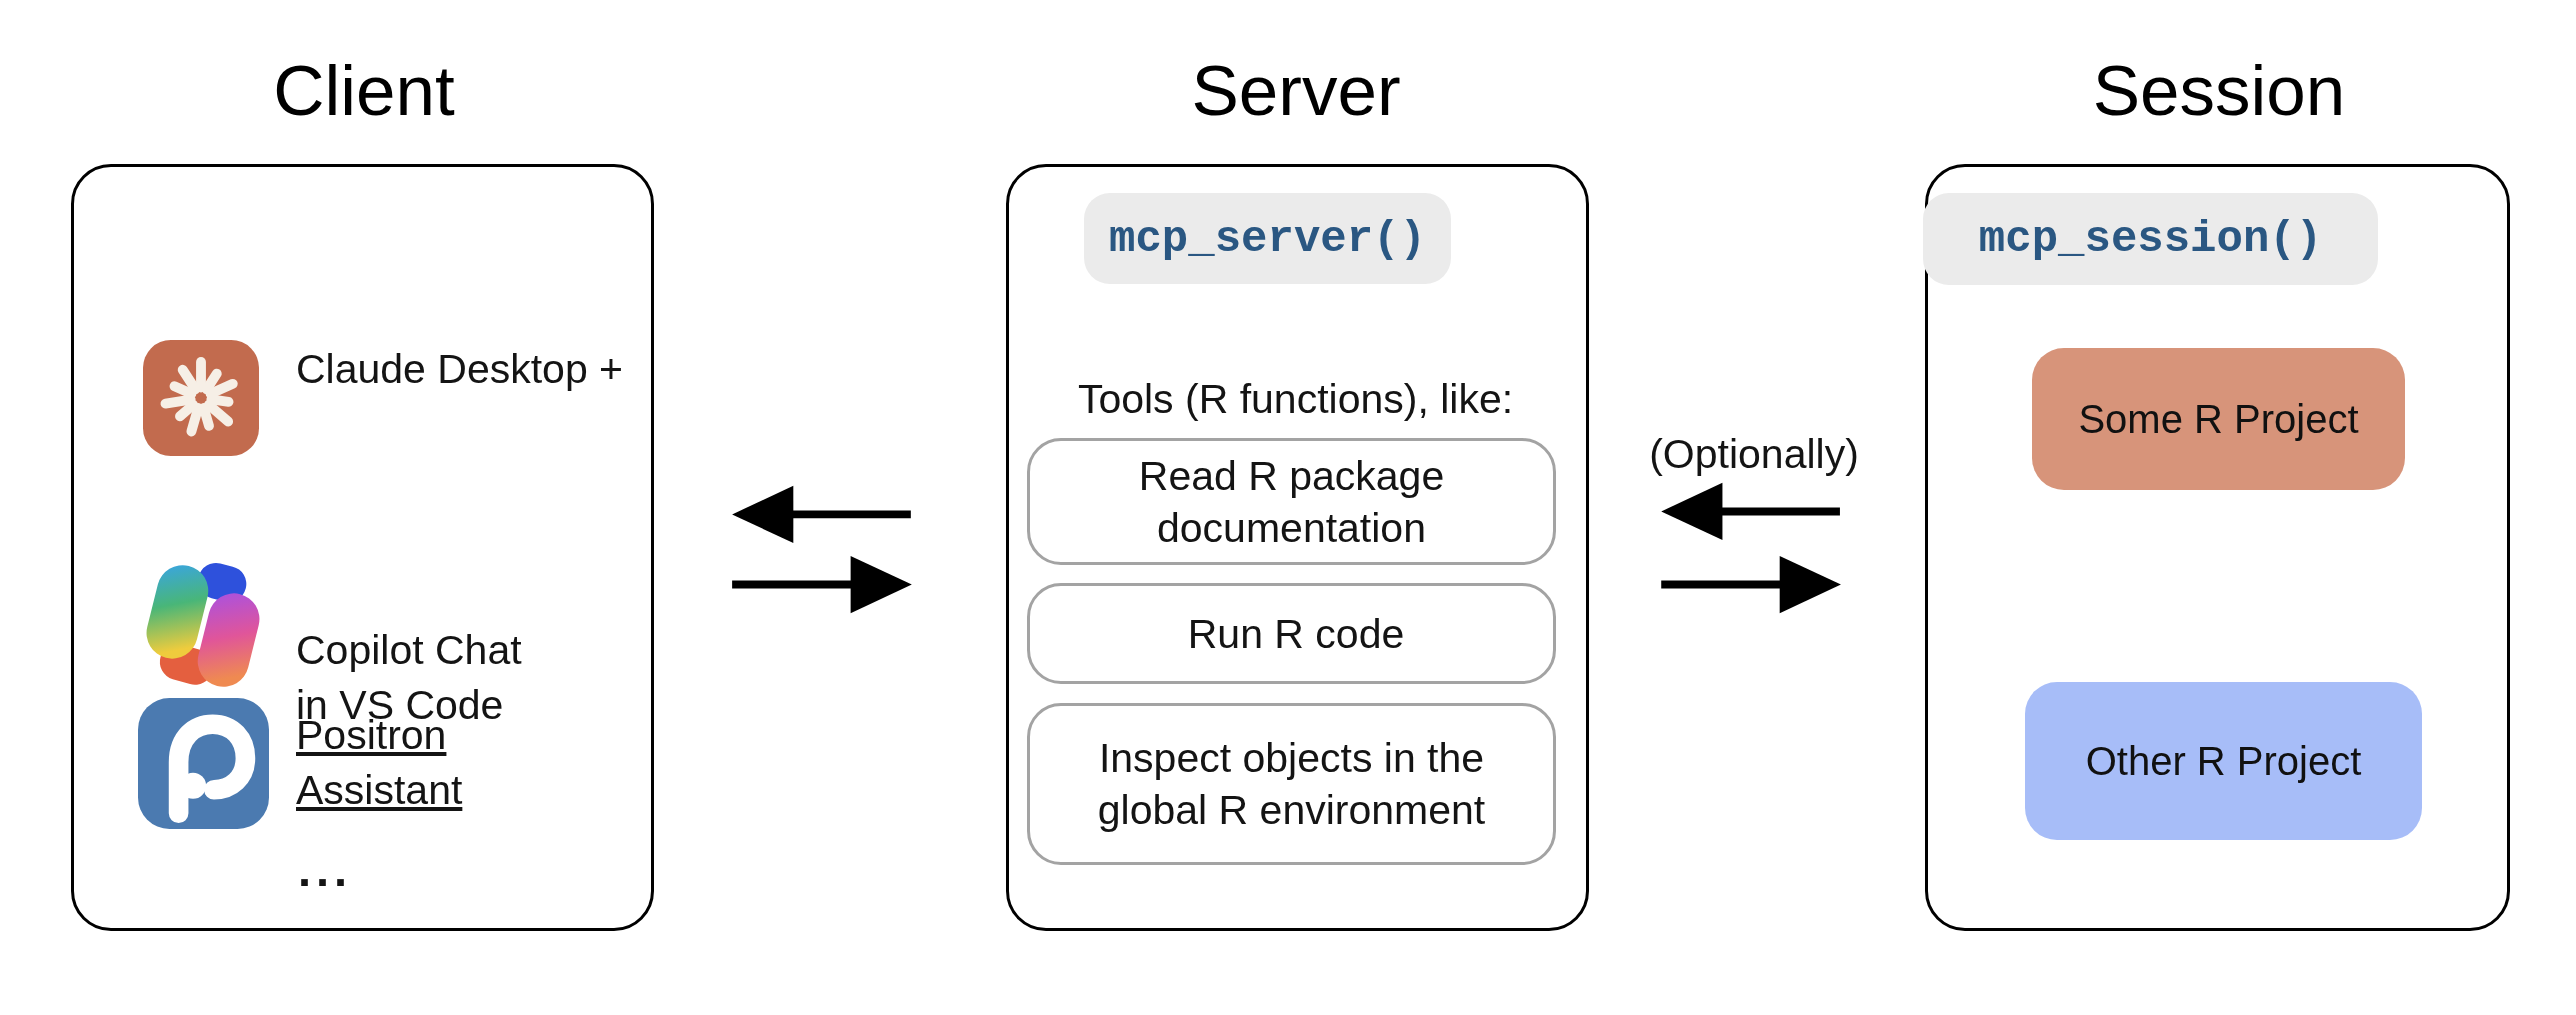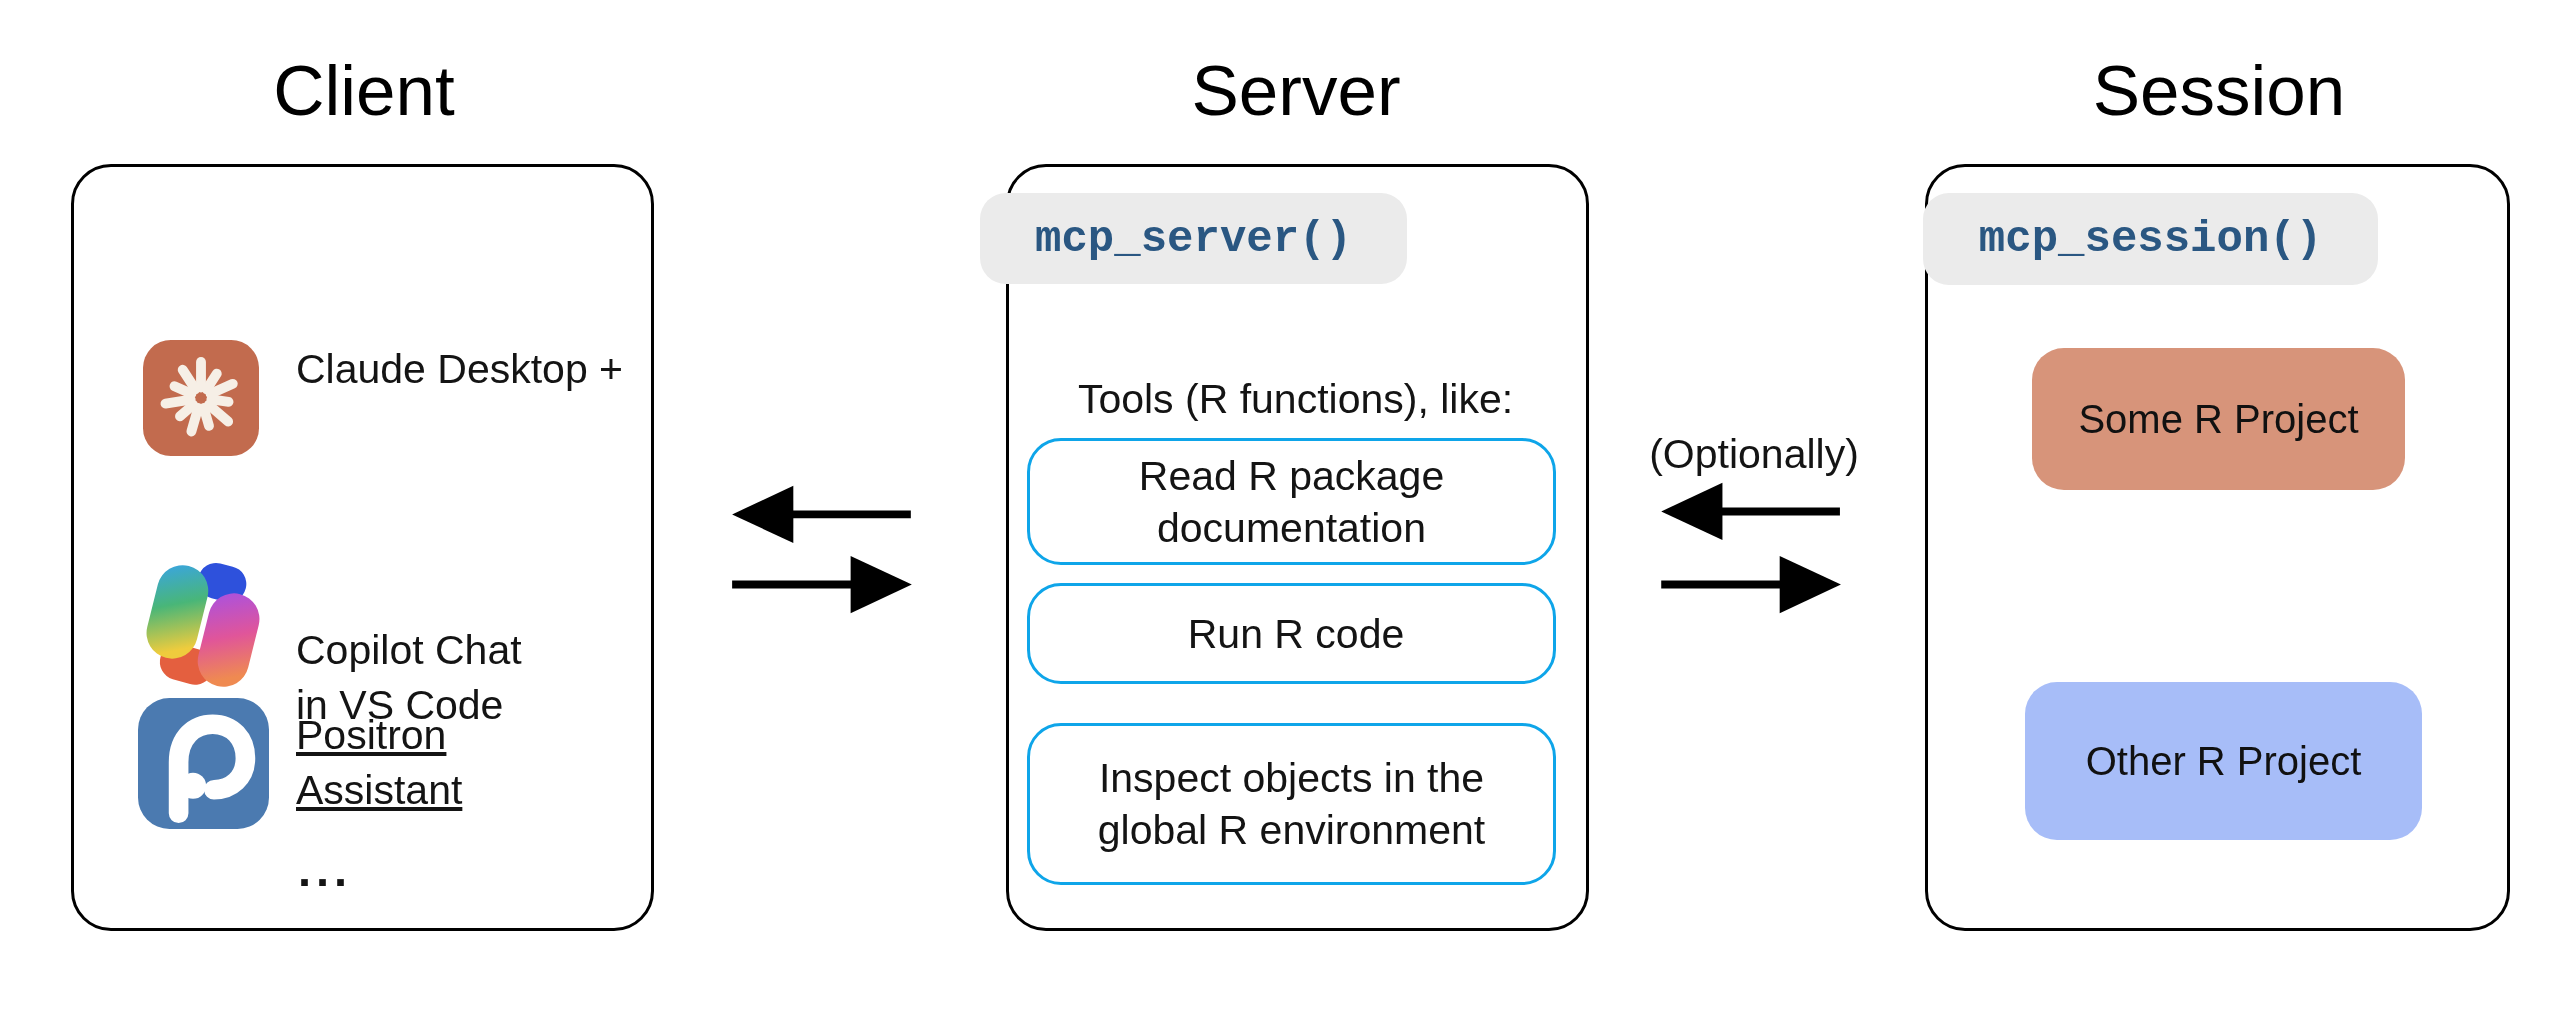--- a/index.html
+++ b/index.html
@@ -40,21 +40,21 @@
     font-family:"Liberation Mono","DejaVu Sans Mono",monospace;
     font-weight:700;font-size:44px;color:#2A5782;letter-spacing:0px;
     white-space:nowrap;
   }
   .tools-heading{
     position:absolute;left:1006px;top:340px;width:579px;
     text-align:center;font-size:41px;color:#141414;margin-top:36px;
   }
   .tool-box{
     position:absolute;left:1027px;width:529px;
-    border:3px solid #0ea5e9;border-radius:34px;box-sizing:border-box;
+    border:3px solid #a3a3a3;border-radius:34px;box-sizing:border-box;
     display:flex;flex-direction:column;align-items:center;justify-content:center;
     text-align:center;font-size:41px;line-height:52px;color:#141414;
     background:#fff;
   }
   .tool-box span{display:block;}
   .project-box{
     position:absolute;display:flex;align-items:center;justify-content:center;
     border-radius:32px;font-size:40px;color:#111;text-align:center;
   }
   .proj-some{left:2032px;top:348px;width:373px;height:142px;background:#D7947A;}
@@ -131,34 +131,34 @@
     </svg>
   </div>
   <div class="app-label" style="top:708px;text-decoration:underline;">
     <span>Positron</span>
     <span>Assistant</span>
   </div>
 
   <div class="more-dots">...</div>
 
   <div class="big-box" style="left:1006px;"></div>
-  <div class="code-pill" style="left:980px;top:193px;width:427px;height:91px;">
+  <div class="code-pill" style="left:1084px;top:193px;width:367px;height:91px;">
     <span>mcp_server()</span>
   </div>
   <div class="tools-heading">Tools (R functions), like:</div>
 
   <div class="tool-box" style="top:438px;height:127px;">
     <span>Read R package</span>
     <span>documentation</span>
   </div>
   <div class="tool-box" style="top:583px;height:101px;padding-left:9px;">
     <span>Run R code</span>
     <span></span>
   </div>
-  <div class="tool-box" style="top:703px;height:162px;margin-top:20px;">
+  <div class="tool-box" style="top:703px;height:162px;">
     <span>Inspect objects in the</span>
     <span>global R environment</span>
   </div>
 
   <div class="big-box" style="left:1925px;width:585px;"></div>
   <div class="code-pill" style="left:1923px;top:193px;width:455px;height:92px;">
     <span>mcp_session()</span>
   </div>
   <div class="project-box proj-some">
     <span>Some R Project</span>

